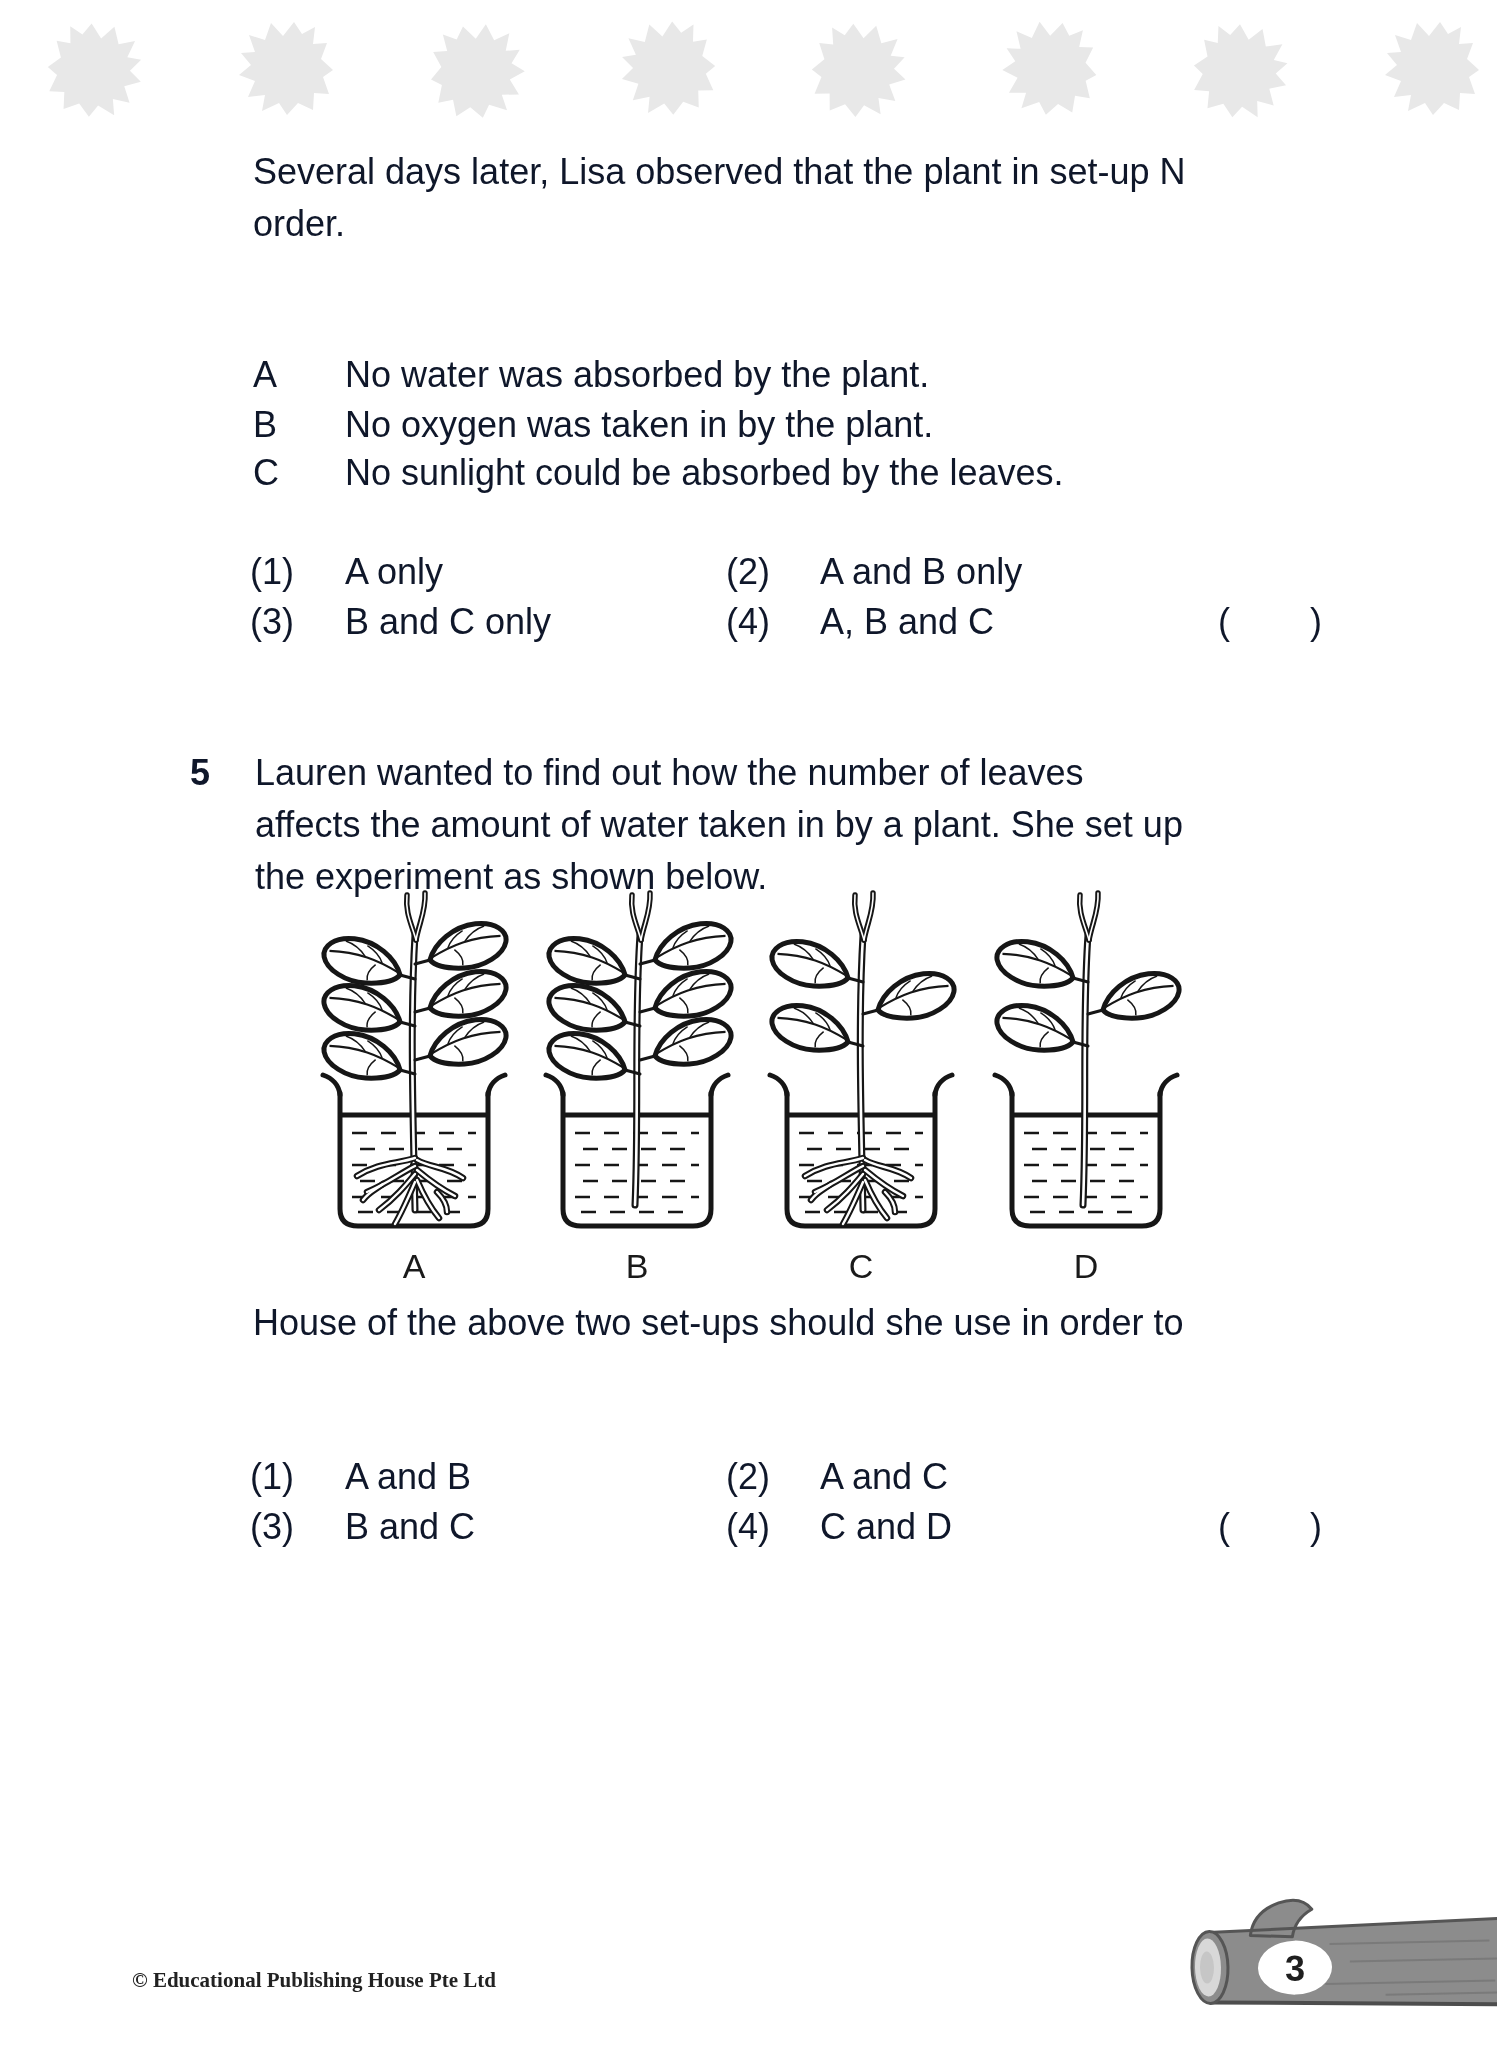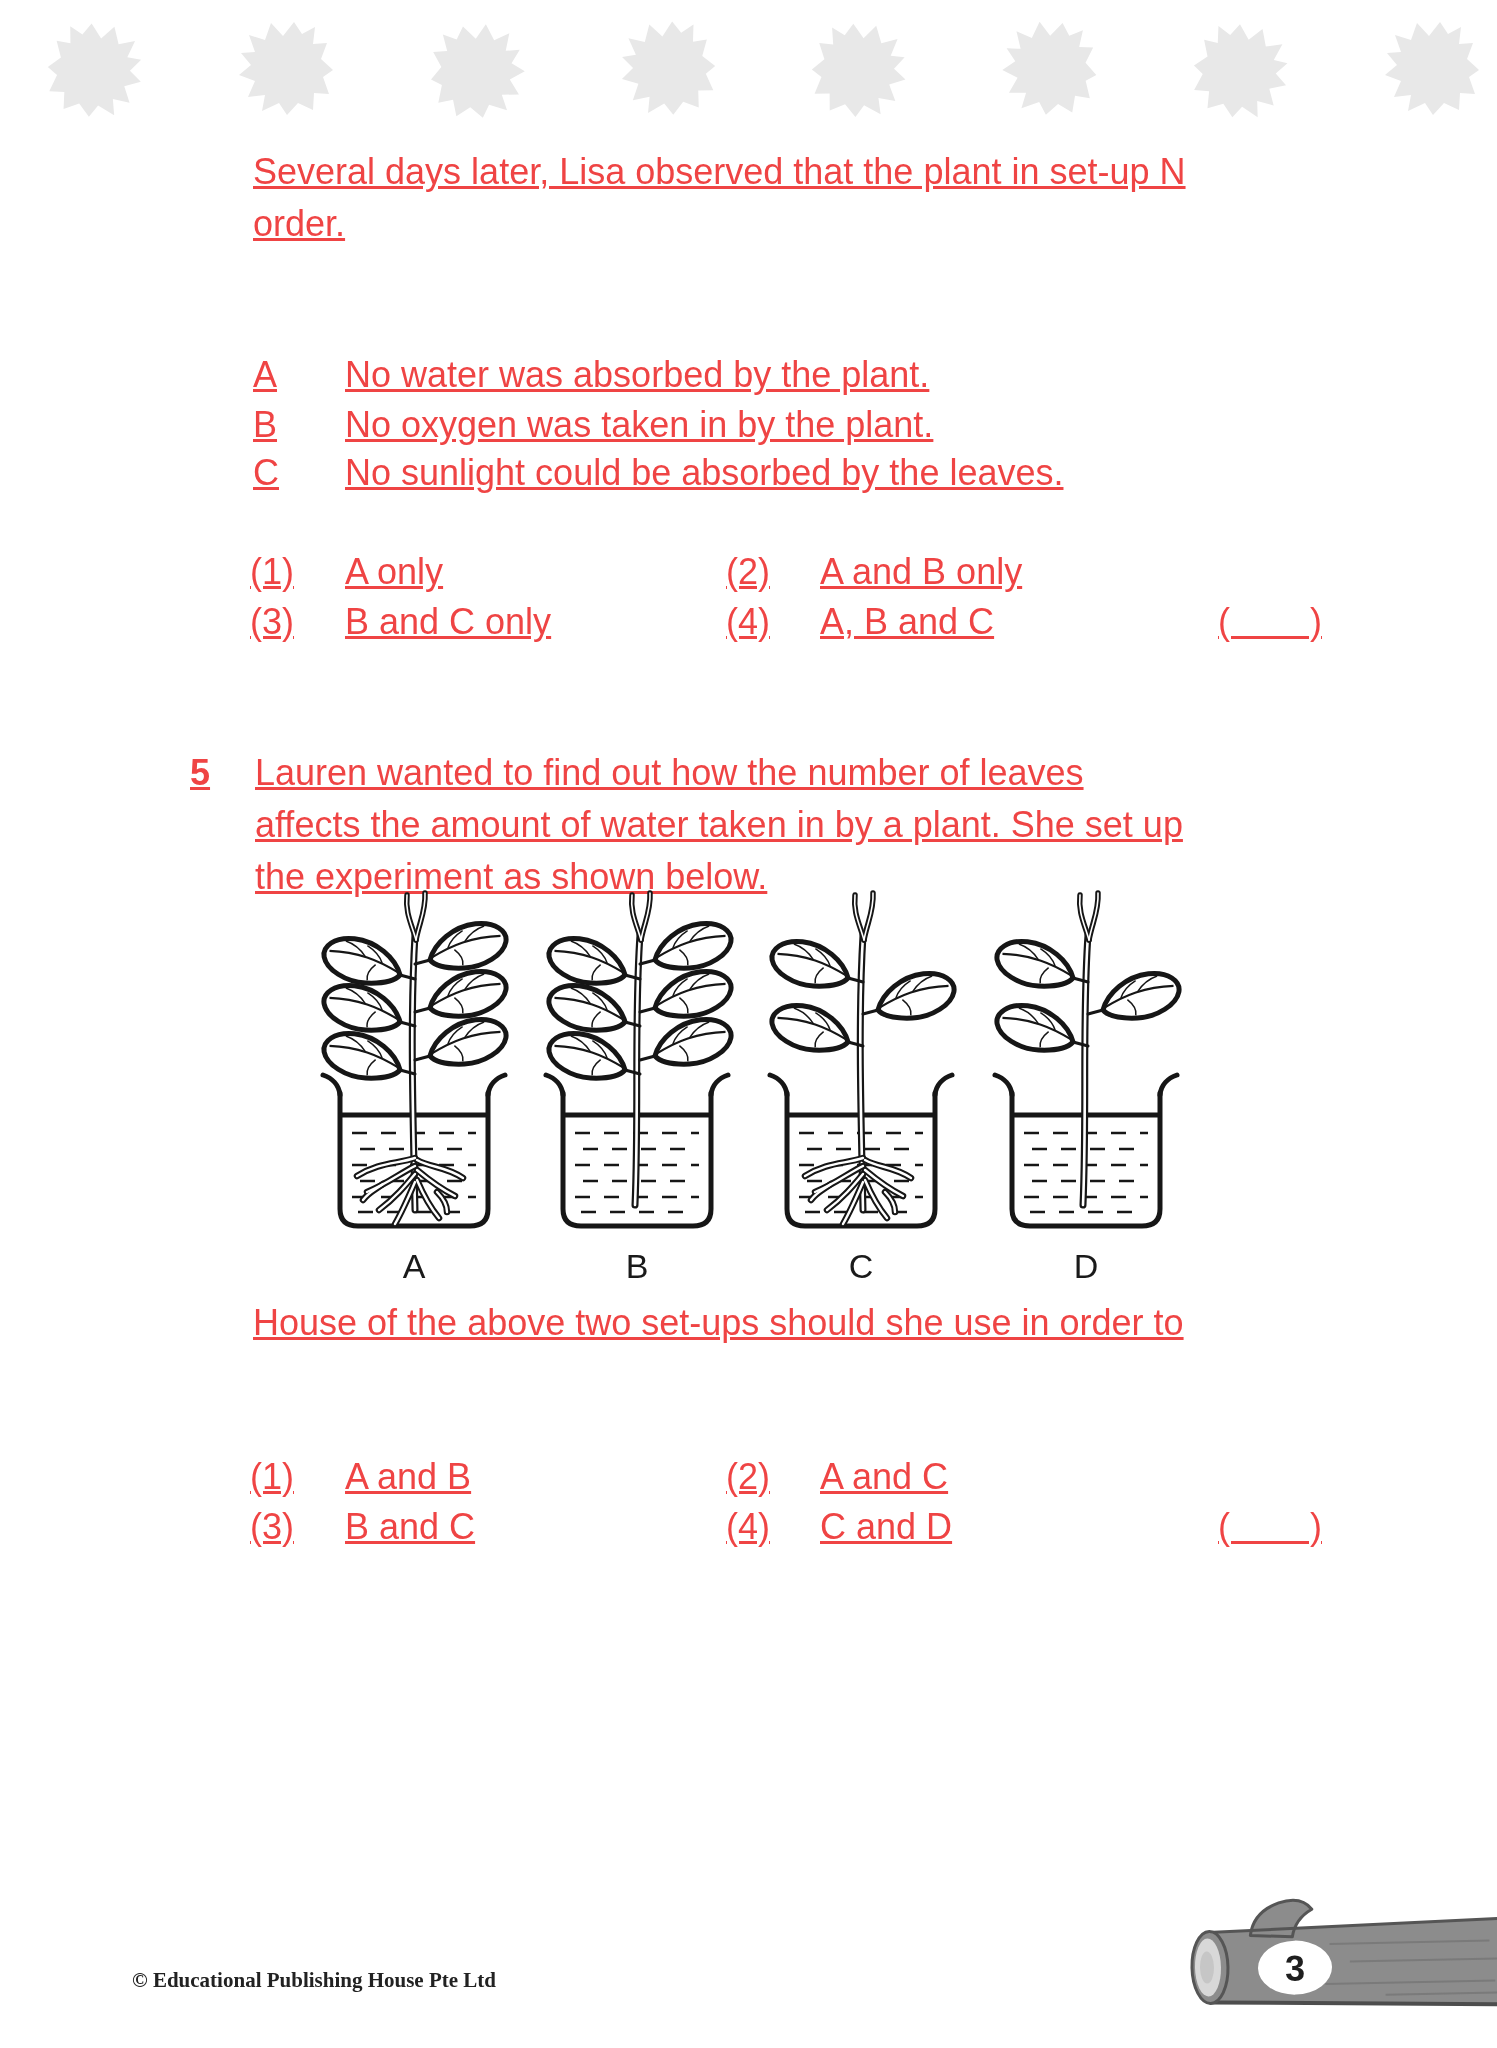--- a/index.html
+++ b/index.html
@@ -1,21 +1,21 @@
 <!DOCTYPE html>
 <html><head>
 <meta charset="utf-8">
 <style>
   html,body { margin:0; padding:0; background:#ffffff; }
   .page {
     position:relative; width:1497px; height:2048px; background:#ffffff;
     font-family:"Liberation Sans","DejaVu Sans",sans-serif; color:#1d1d1d;
     overflow:hidden;
   }
-  .t { position:absolute; font-size:36px; line-height:44px; white-space:pre; color:#ef4444;text-decoration:underline; }
+  .t { position:absolute; font-size:36px; line-height:44px; white-space:pre; color:#0f172a; }
   .bold { font-weight:bold; }
   .footer-t { position:absolute; font-family:"Liberation Serif","DejaVu Serif",serif;
               font-weight:bold; font-size:21px; color:#222; }
   .blobs { position:absolute; left:0; top:0; }
   .blob { fill:#e8e8e8; }
   .figure { position:absolute; left:0; top:870px; }
   .log { position:absolute; left:1155px; top:1872px; }
   
   .lf  { fill:#ffffff; stroke:#161616; stroke-width:5; stroke-linejoin:round; }
   .vm  { fill:none; stroke:#161616; stroke-width:2.2; }

